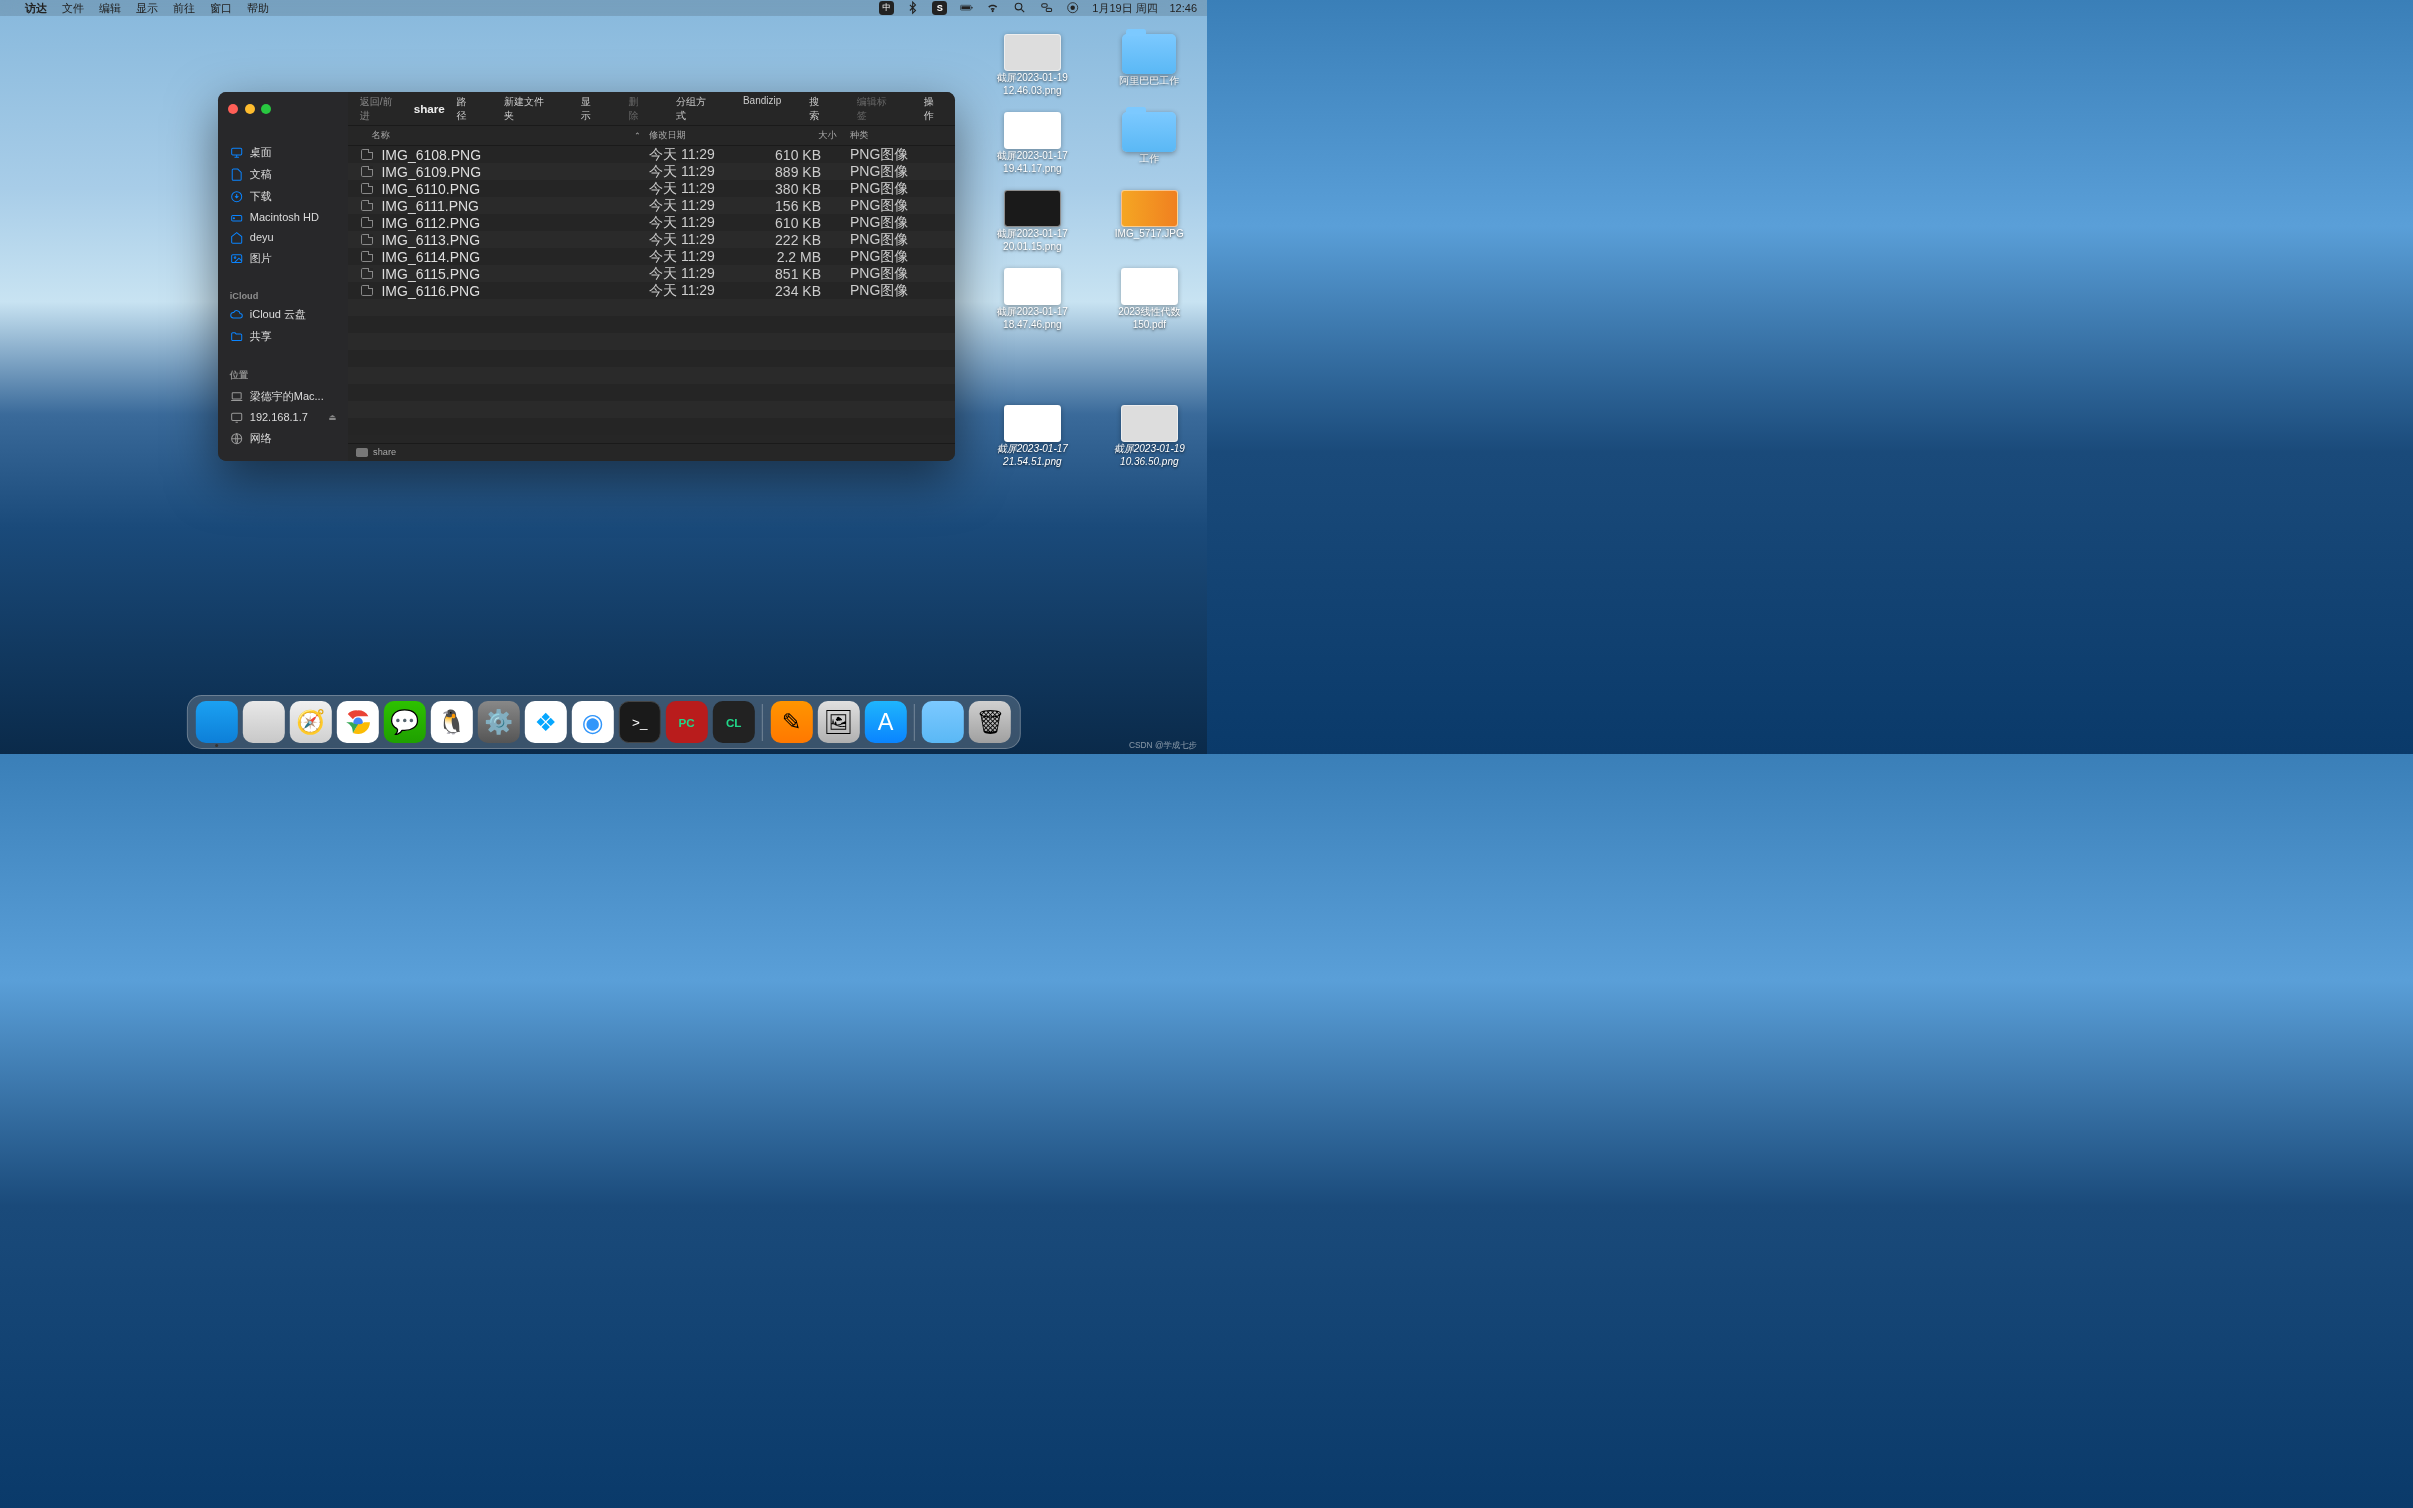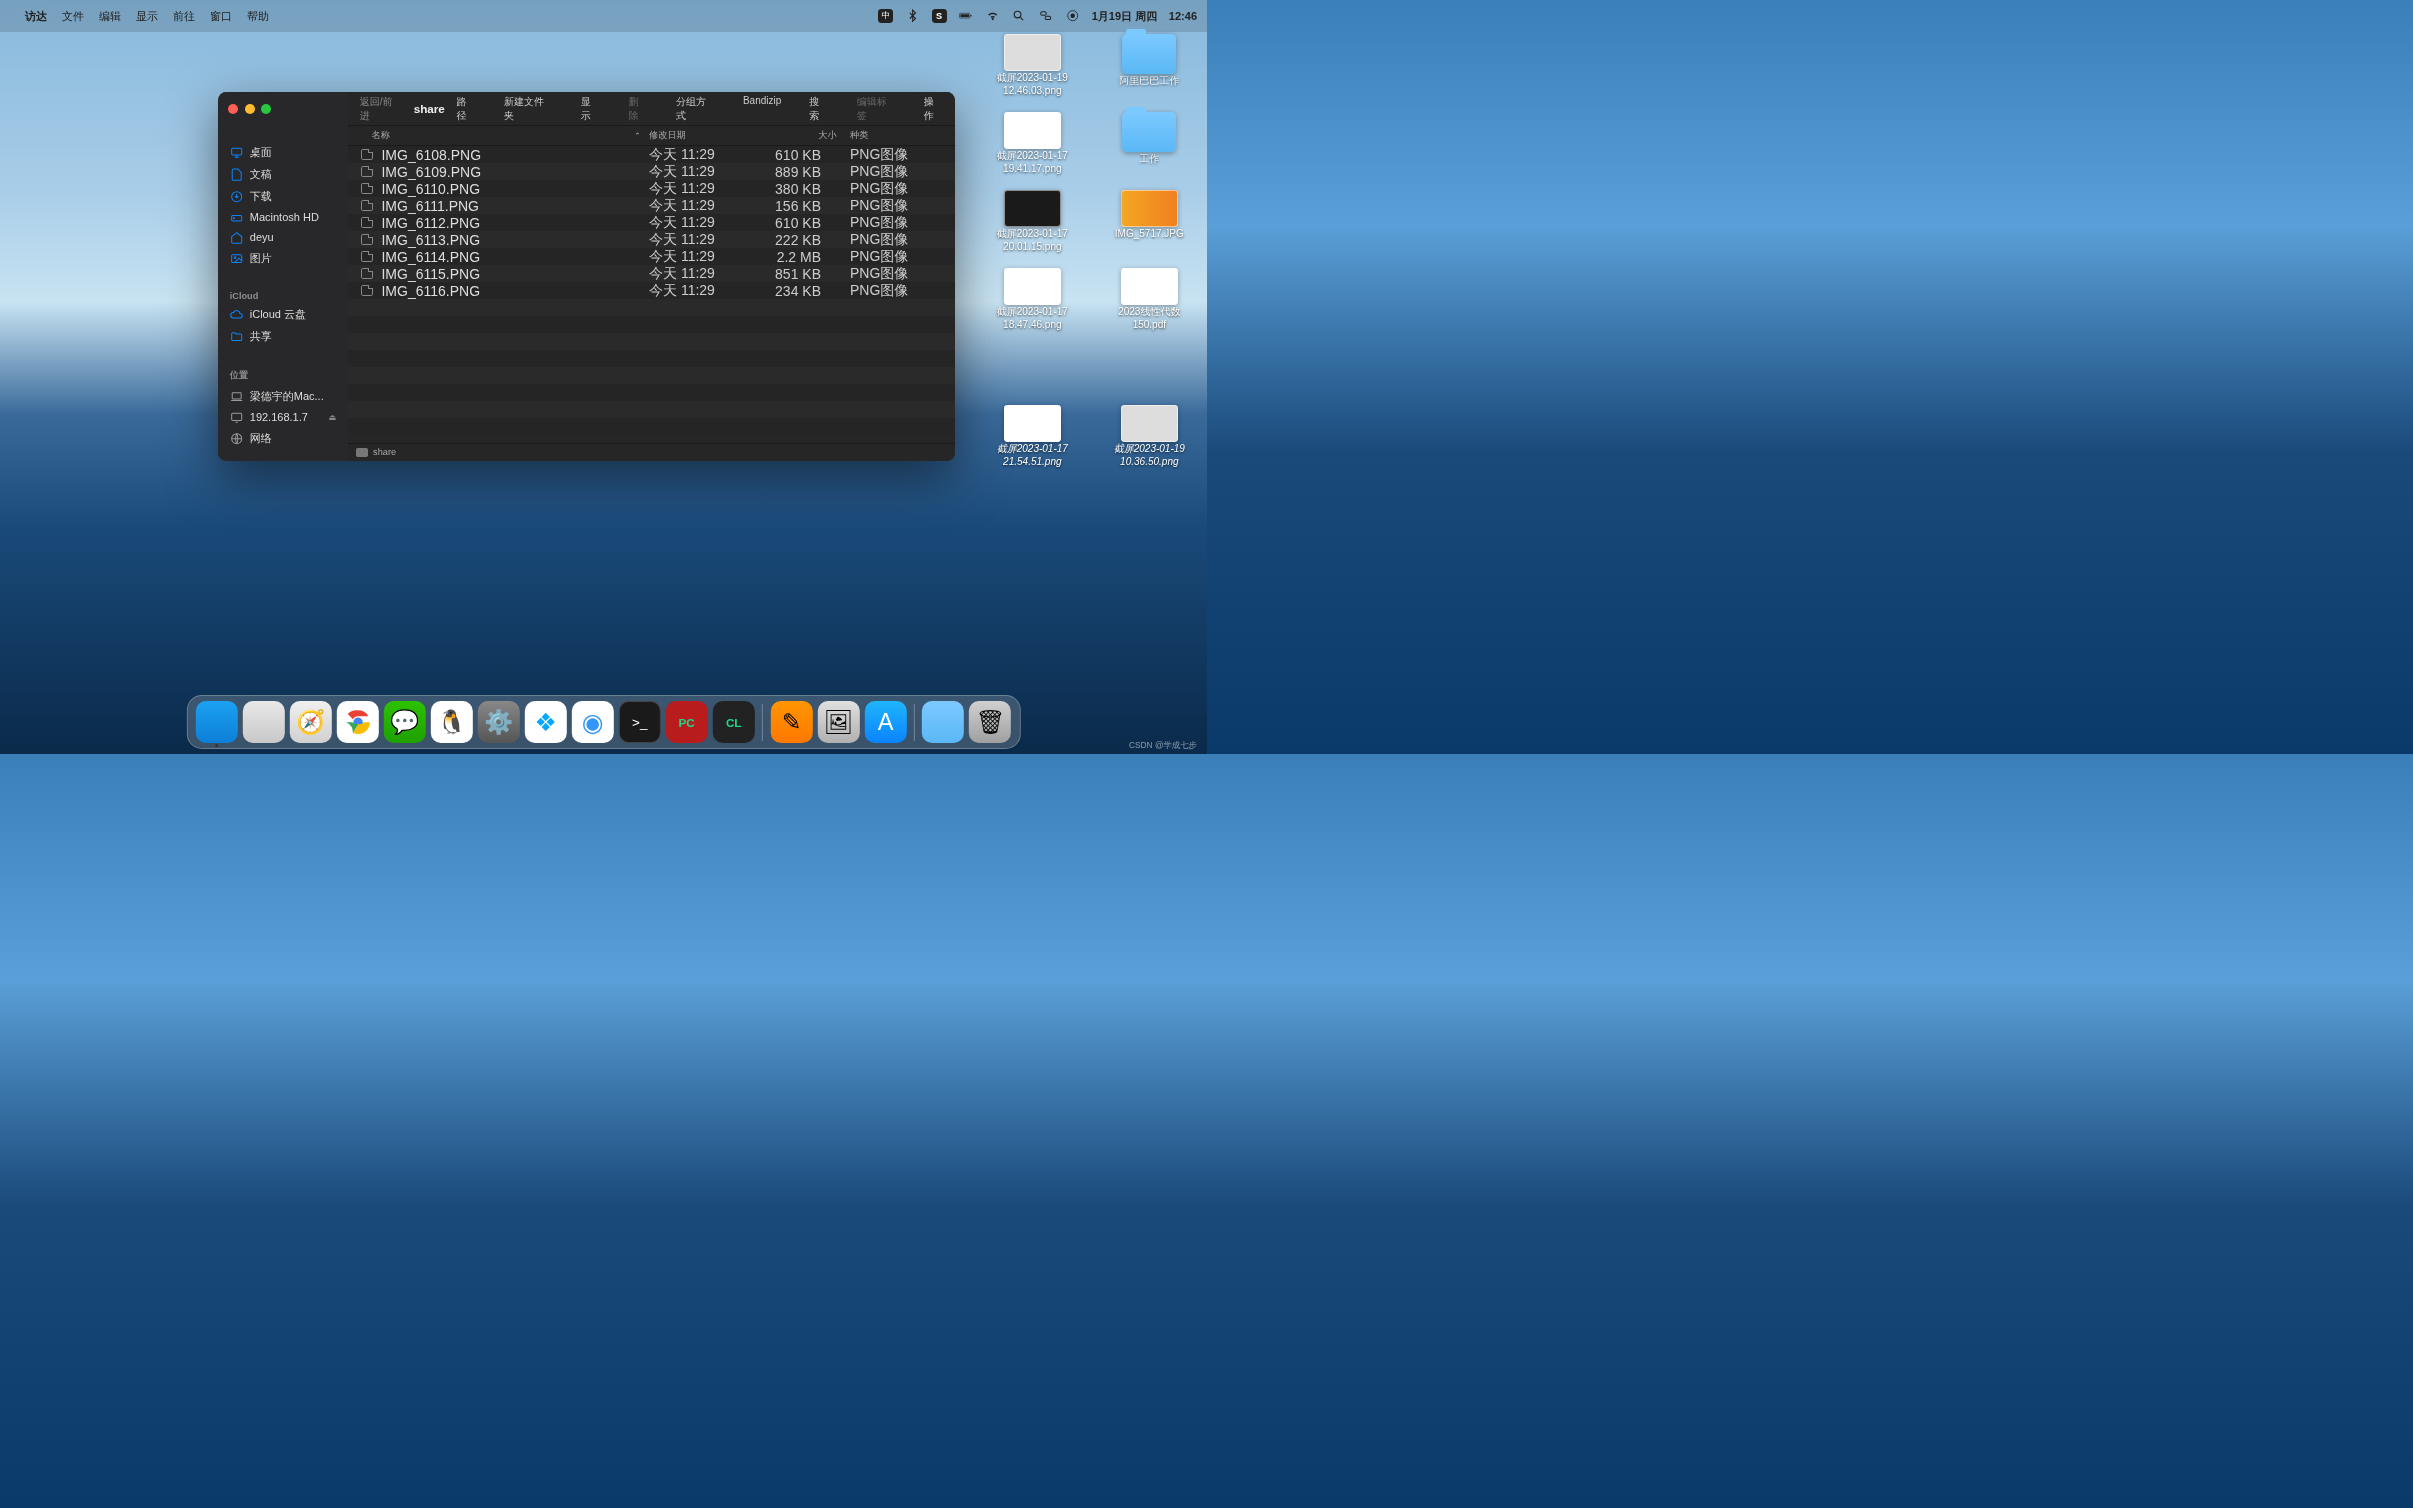--- a/index.html
+++ b/index.html
@@ -1,26 +1,26 @@
 <!DOCTYPE html>
 <html style="font-size:13.4px"><head>
 <meta charset="utf-8">
 <style>
 *{margin:0;padding:0;box-sizing:border-box;font-family:-apple-system,"PingFang SC","Helvetica Neue",sans-serif;-webkit-font-smoothing:antialiased}
 body{width:1207px;height:754px;overflow:hidden;position:relative;background:linear-gradient(180deg,#3a7fb8 0%,#4a8fc8 15%,#5a9fd8 30%,#1a4a7a 60%,#0a3a6a 100%)}
 .sky{position:absolute;inset:0;background:linear-gradient(180deg,#87b8dc 0%,#a8cde8 25%,#c8e3f2 40%,#3a6a9a 55%,#1a4a7a 70%,#0a2a4a 100%)}
-.menubar{position:absolute;top:0;left:0;right:0;height:32px;background:rgba(30,30,30,.15);backdrop-filter:blur(17px);display:flex;align-items:center;padding:0 10px;font-size:11px;color:#222}
+.menubar{position:absolute;top:0;left:0;right:0;height:16px;background:rgba(30,30,30,.15);backdrop-filter:blur(17px);display:flex;align-items:center;padding:0 10px;font-size:11px;color:#222}
 .menubar-left{display:flex;align-items:center;gap:15px}
 .menubar-right{margin-left:auto;display:flex;align-items:center;gap:11.7px}
 .apple-logo{font-size:12.6px}
 .menubar-item{cursor:default}
 .menubar-app{font-weight:600}
 .status-icon{display:inline-flex;align-items:center;justify-content:center;width:15px;height:15px}
 .status-icon svg{width:13.4px;height:13.4px}
-.clock{font-weight:700}
+.clock{font-weight:400}
 
 .finder-window{position:absolute;left:218px;top:92px;width:737px;height:369px;background:#2a2a2a;border-radius:8.4px;box-shadow:0 17px 50px rgba(0,0,0,.5);display:flex;overflow:hidden}
 .sidebar{width:130px;background:rgba(40,40,42,.95);display:flex;flex-direction:column;padding-top:8.4px}
 .traffic{display:flex;gap:6.7px;padding:3.4px 10px 10px}
 .traffic span{width:10px;height:10px;border-radius:50%}
 .tc{background:#ff5f57}.ty{background:#febc2e}.tg{background:#28c840}
 .side-section{margin-top:18px}
 .side-header{font-size:9.2px;color:#8e8e8e;padding:3.4px 11.7px;font-weight:600}
 .side-item{display:flex;align-items:center;gap:6.7px;padding:3.4px 11.7px;font-size:11px;color:#ddd;cursor:default}
 .side-item .icon{width:13.4px;height:13.4px;display:flex;align-items:center;justify-content:center;color:#0a84ff}

